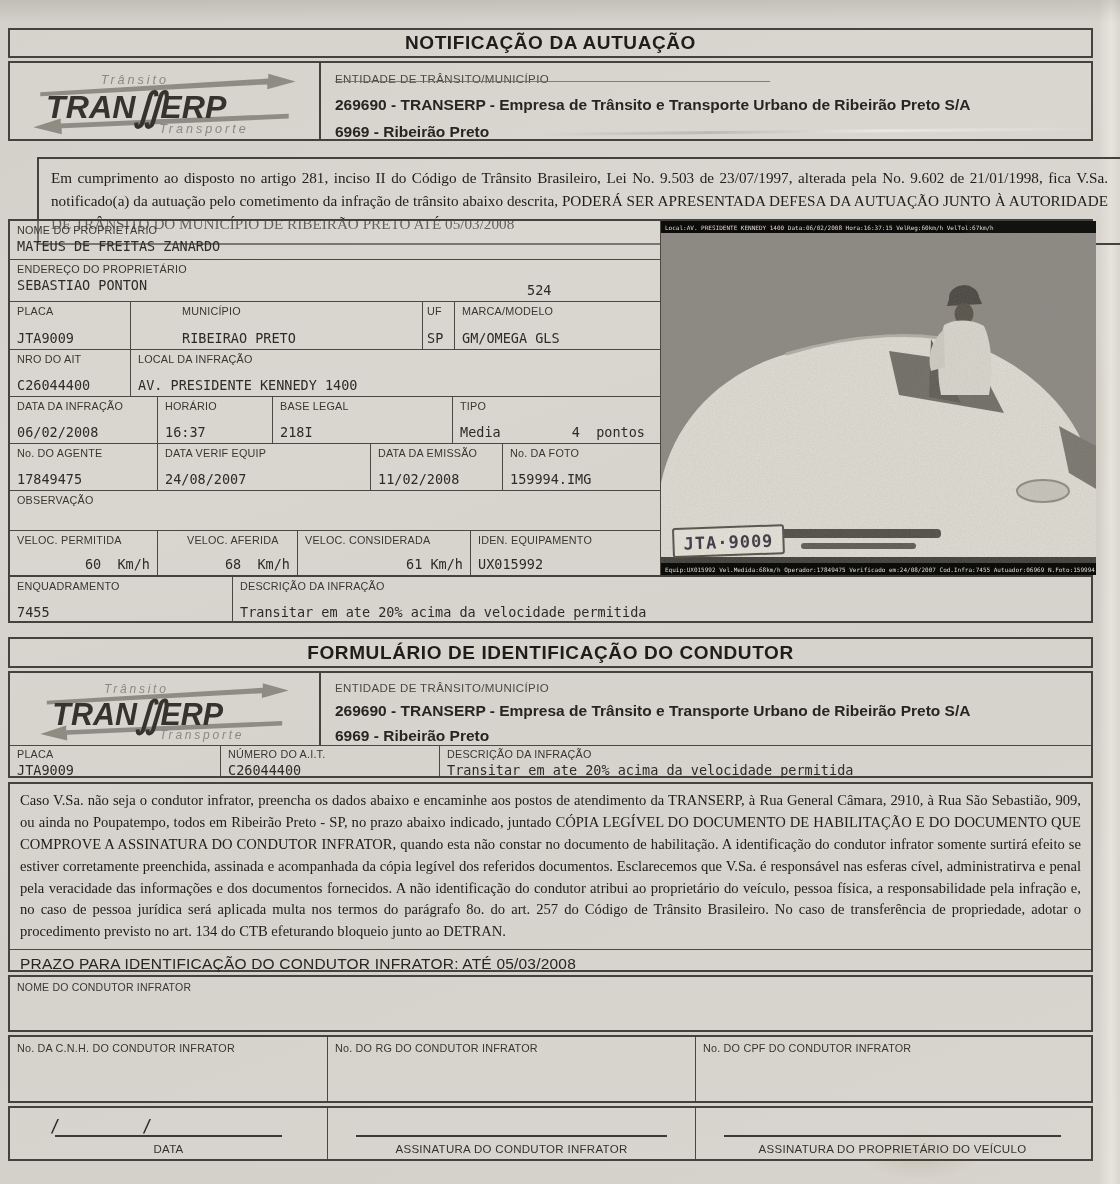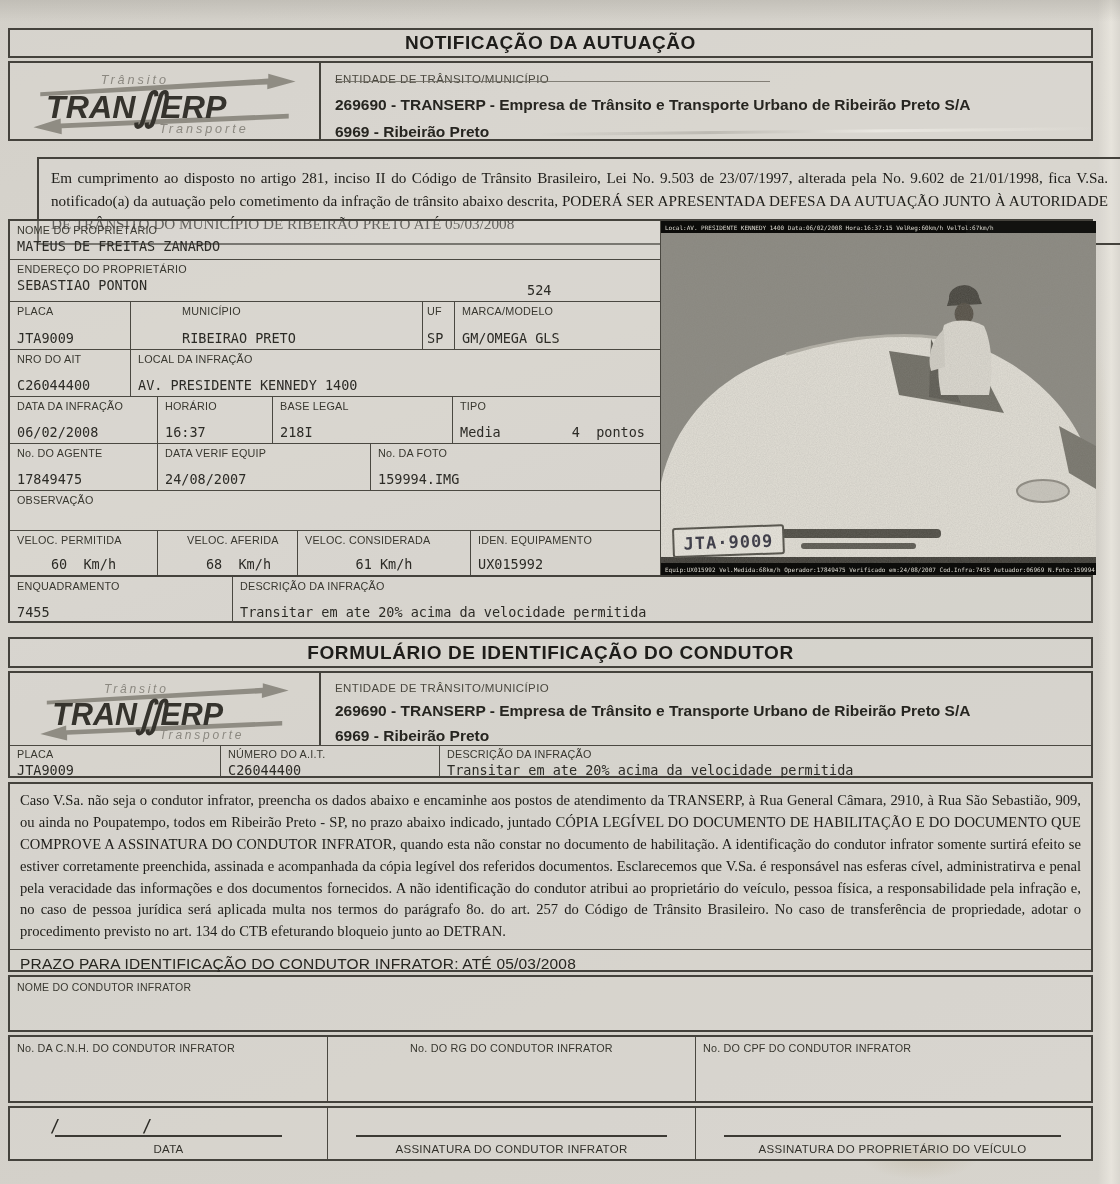--- a/index.html
+++ b/index.html
@@ -23,21 +23,21 @@
   
   .legal{font-family:"Liberation Serif",serif;font-size:15.2px;line-height:1.52;text-align:justify;padding:7px 12px;color:#21201c;}
   
   .leftcol{position:absolute;left:0;top:0;width:650px;}
   .frow{display:flex;border-bottom:1px solid #4a4841;box-sizing:border-box;}
   .frow:last-child{border-bottom:none;}
   .cell{box-sizing:border-box;display:flex;flex-direction:column;}
   .cell + .cell{border-left:1px solid #4a4841;}
   .flabel{font-size:10.8px;letter-spacing:.2px;color:#38372f;padding:3px 7px 0 7px;white-space:nowrap;}
   .fvalue{font-family:"DejaVu Sans Mono",monospace;font-size:13.5px;color:#2c2b26;padding:2px 7px 3px 7px;white-space:pre;}
-  .center{text-align:center;}
+  .center{text-align:right;}
   .photo-wrap{position:absolute;left:650px;top:0;width:435px;height:354px;border-left:1px solid #4a4841;box-sizing:border-box;}
   .enq-row{position:absolute;left:0;top:354px;width:1081px;border-top:2px solid #44423c;display:flex;}
   
   .doc-cells{display:flex;height:100%;}
   .sig-cell{position:relative;box-sizing:border-box;}
   .sig-cell + .sig-cell{border-left:1.5px solid #4a4841;}
   .sig-line{position:absolute;left:28px;right:28px;bottom:22px;border-bottom:2px solid #3c3a34;}
   .sig-label{position:absolute;left:0;right:0;bottom:4px;text-align:center;font-size:11.5px;letter-spacing:.3px;color:#33322c;}
   .slashes{position:absolute;left:40px;top:8px;font-family:"DejaVu Sans Mono",monospace;font-size:17px;white-space:pre;color:#2c2b26;}
   .prazo{border-top:1.5px solid #4a4841;font-size:15.5px;letter-spacing:.2px;padding:5px 10px 4px 10px;color:#26251f;}
@@ -144,20 +144,24 @@
         </div>
       </div>
       <div class="frow" style="height:47px;">
         <div class="cell" style="width:147px;">
           <div class="flabel">No. DO AGENTE</div>
           <div class="fvalue" style="margin-top:auto;">17849475</div>
         </div>
         <div class="cell" style="width:213px;">
           <div class="flabel">DATA VERIF EQUIP</div>
           <div class="fvalue" style="margin-top:auto;">24/08/2007</div>
+        </div>
+        <div class="cell" style="width:132px;">
+          <div class="flabel">DATA DA EMISSÃO</div>
+          <div class="fvalue" style="margin-top:auto;">11/02/2008</div>
         </div>
         <div class="cell" style="width:158px;">
           <div class="flabel">No. DA FOTO</div>
           <div class="fvalue" style="margin-top:auto;">159994.IMG</div>
         </div>
       </div>
       <div class="frow" style="height:40px;">
         <div class="cell" style="width:650px;">
           <div class="flabel">OBSERVAÇÃO</div>
           <div class="fvalue"></div>
@@ -287,21 +291,21 @@
 
   <div class="box" style="top:975px;height:57px;">
     <div class="flabel" style="font-size:10.5px;padding-top:4px;">NOME DO CONDUTOR INFRATOR</div>
   </div>
 
   <div class="box" style="top:1035px;height:68px;">
     <div class="doc-cells">
       <div class="cell" style="width:317px;">
         <div class="flabel" style="padding-top:5px;">No. DA C.N.H. DO CONDUTOR INFRATOR</div>
       </div>
-      <div class="cell" style="width:368px;align-items:center;">
+      <div class="cell" style="width:368px;">
         <div class="flabel" style="padding-top:5px;">No. DO RG DO CONDUTOR INFRATOR</div>
       </div>
       <div class="cell" style="width:394px;">
         <div class="flabel" style="padding-top:5px;">No. DO CPF DO CONDUTOR INFRATOR</div>
       </div>
     </div>
   </div>
 
   <div class="box" style="top:1106px;height:55px;">
     <div class="doc-cells">

